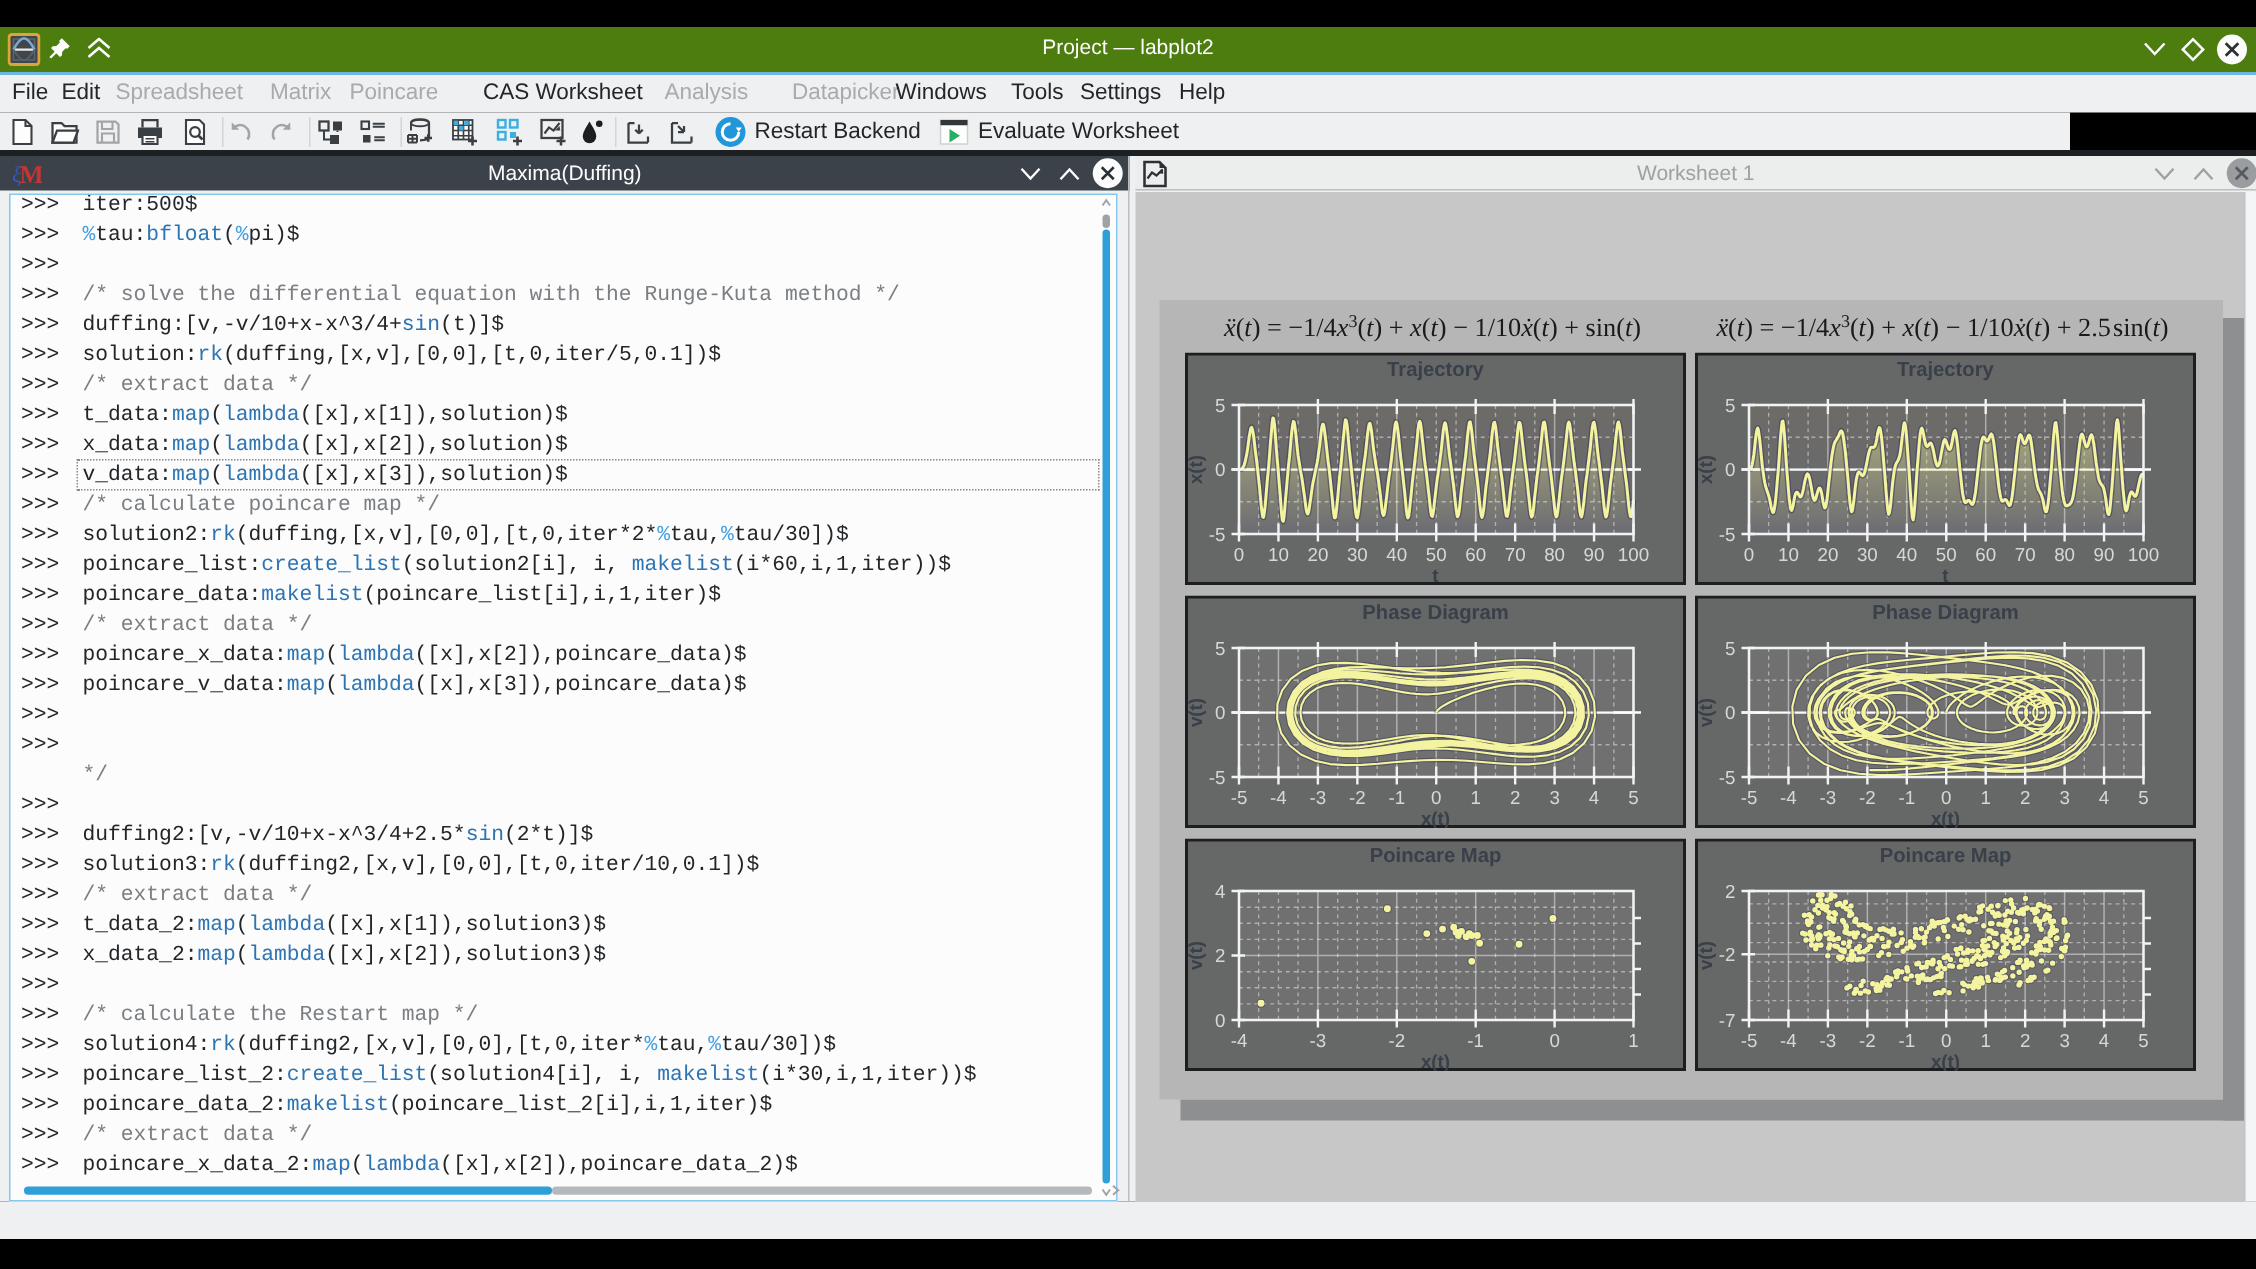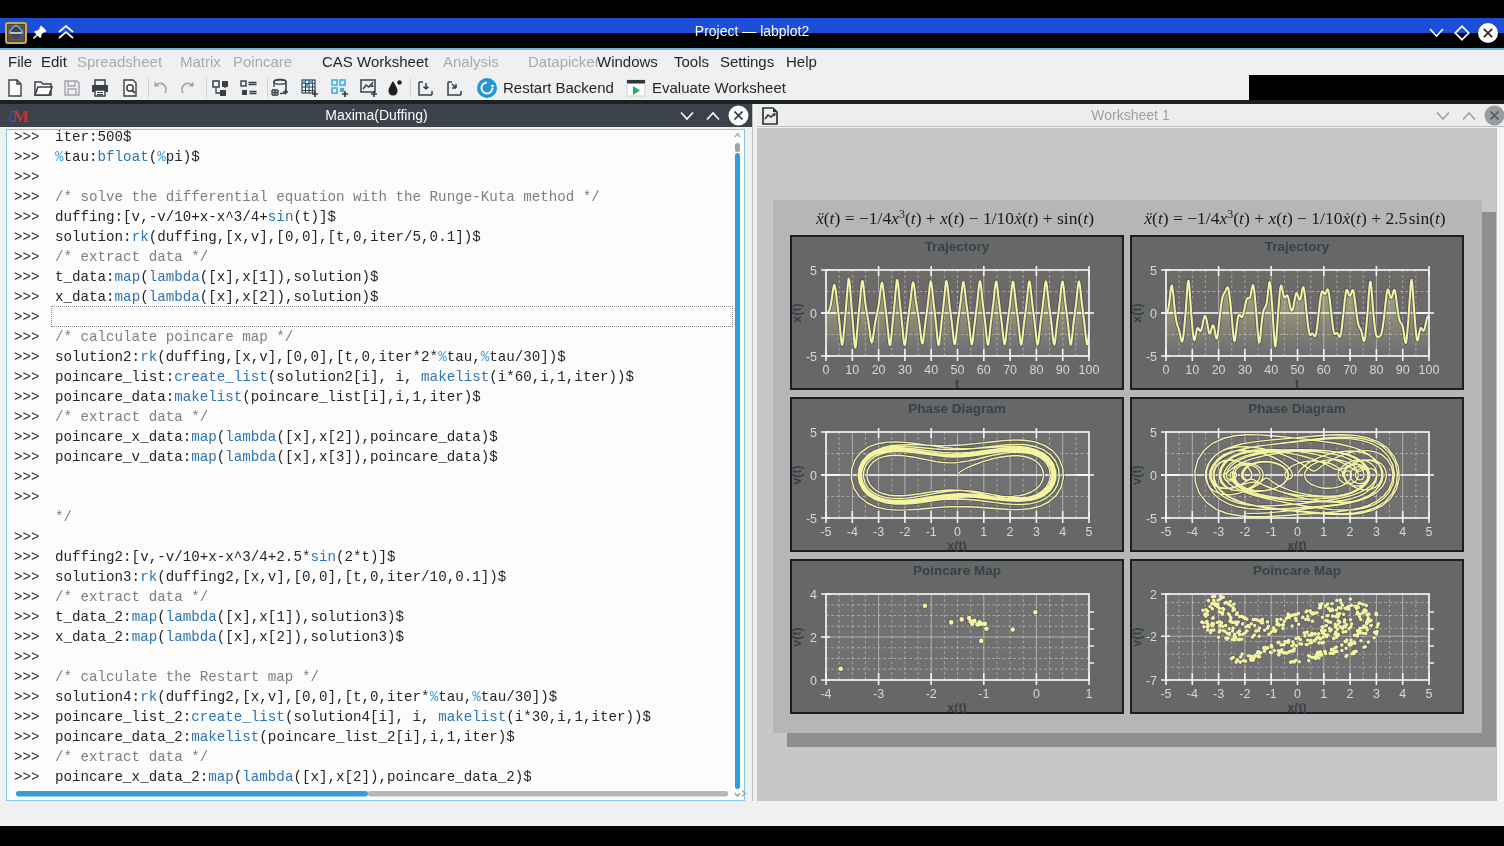--- a/index.html
+++ b/index.html
@@ -1,24 +1,24 @@
 <!DOCTYPE html>
 <html><head><meta charset="utf-8"><title>p</title>
 <style>
 *{margin:0;padding:0;box-sizing:border-box}
 html,body{width:1504px;height:846px;overflow:hidden;background:#000;
   font-family:"Liberation Sans",sans-serif}
 .abs{position:absolute}
-#titlebar{left:0;top:18px;width:1504px;height:15px;background:#1d4ed8;}
+#titlebar{left:0;top:18px;width:1504px;height:30px;background:#4d7c0f;}
 #blueline{left:0;top:48px;width:1504px;height:2px;background:#6cb7e2}
 #menubar{left:0;top:50px;width:1504px;height:25px;background:#eff0f1;
   font-size:15px;color:#232629}
 #menubar span{position:absolute;top:3px}
 #menubar .dis{color:#a8abae}
-#toolbar{left:0;top:75px;width:1249px;height:25px;background:#eff0f1}
+#toolbar{left:0;top:75px;width:1380px;height:25px;background:#eff0f1}
 #mdigap{left:0;top:100px;width:1504px;height:4px;background:#1d2023}
 #lwtitle{left:0;top:104px;width:753px;height:23px;background:#3b4249;color:#fcfcfc;
   font-size:14px;text-align:center;line-height:23px}
 #rwtitle{left:757px;top:104px;width:747px;height:23px;background:#eceded;color:#9da1a4;
   font-size:14px;text-align:center;line-height:23px;border-bottom:1px solid #bcbebf}
 #midband{left:0;top:104px;width:1504px;height:697px;background:#eff0f1}
 #console{left:6px;top:129px;width:739px;height:672px;background:#fcfcfc;
   border:1px solid #85c8ec;overflow:hidden}
 #code{position:absolute;left:0;top:-3px;width:737px;
   font-family:"Liberation Mono",monospace;font-size:14.2px;line-height:20px;
@@ -492,20 +492,21 @@
       <div class="row">
         <span class="p">&gt;&gt;&gt;</span>
         <span class="c">t_data:<span class="fn">map</span>(<span class="fn">lambda</span>([x],x[1]),solution)$</span>
       </div>
       <div class="row">
         <span class="p">&gt;&gt;&gt;</span>
         <span class="c">x_data:<span class="fn">map</span>(<span class="fn">lambda</span>([x],x[2]),solution)$</span>
       </div>
       <div class="row">
         <span class="p">&gt;&gt;&gt;</span>
+        <span class="c">v_data:<span class="fn">map</span>(<span class="fn">lambda</span>([x],x[3]),solution)$</span>
       </div>
       <div class="row">
         <span class="p">&gt;&gt;&gt;</span>
         <span class="c cm">/* calculate poincare map */</span>
       </div>
       <div class="row">
         <span class="p">&gt;&gt;&gt;</span>
         <span class="c">solution2:<span class="fn">rk</span>(duffing,[x,v],[0,0],[t,0,iter*2*<span class="pc">%</span>tau,<span class="pc">%</span>tau/30])$</span>
       </div>
       <div class="row">

